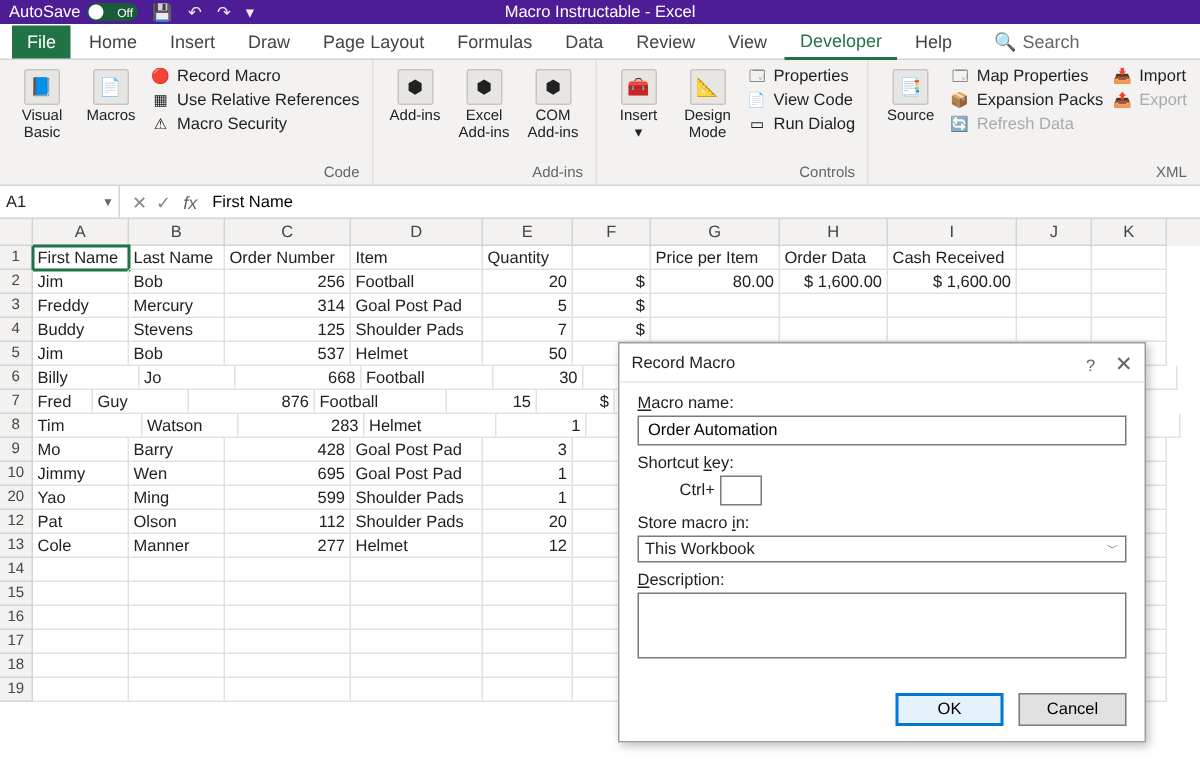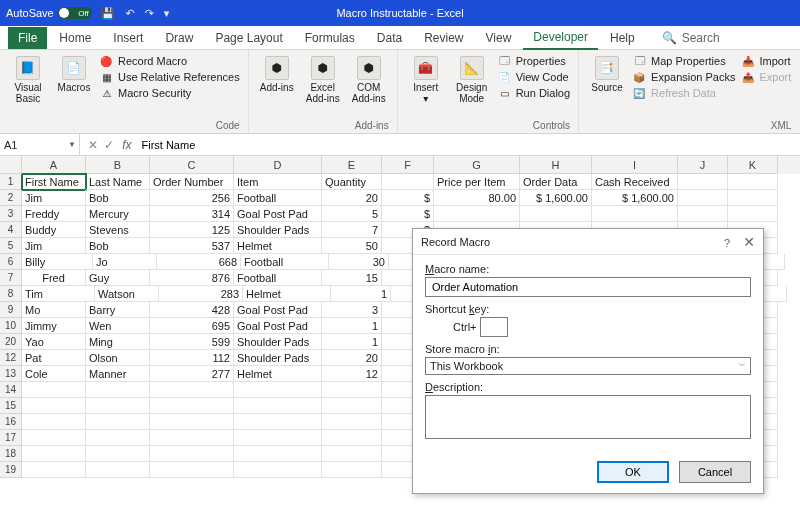--- a/index.html
+++ b/index.html
@@ -1,19 +1,19 @@
 <!DOCTYPE html>
 <html><head>
 <meta charset="utf-8">
 <style>
   * { box-sizing: border-box; margin: 0; padding: 0; }
   body { font-family: "Segoe UI", Tahoma, sans-serif; font-size: 12px; color: #222; background: #fff; width: 800px; height: 514px; overflow: hidden; position: relative; }
   
   
-  .title-bar { background: #1d4ed8; height: 26px; display: flex; align-items: center; color: #fff; font-size: 11px; position: relative; }
+  .title-bar { background: #4c1d95; height: 16px; display: flex; align-items: center; color: #fff; font-size: 11px; position: relative; }
   .title-bar .autosave { display: flex; align-items: center; gap: 4px; padding-left: 6px; }
   .toggle { display: inline-flex; align-items: center; background: #1a5c38; border-radius: 8px; width: 34px; height: 12px; position: relative; }
   .toggle .knob { width: 10px; height: 10px; background: #fff; border-radius: 50%; position: absolute; left: 1px; }
   .toggle .state { position: absolute; right: 3px; font-size: 8px; }
   .qat { display: flex; gap: 10px; margin-left: 10px; }
   .qat span { opacity: .9; }
   .title-center { position: absolute; left: 50%; transform: translateX(-50%); }
   
   
   .ribbon-tabs { height: 24px; background: #fff; display: flex; align-items: center; border-bottom: 1px solid #d4d4d4; padding-left: 8px; gap: 2px; }
@@ -329,21 +329,21 @@
         <div class="cell r" style="width: 60px;">30</div>
         <div class="cell r" style="width: 52px;">$</div>
         <div class="cell r" style="width: 86px;"></div>
         <div class="cell r" style="width: 72px;"></div>
         <div class="cell r" style="width: 86px;"></div>
         <div class="cell" style="width: 50px;"></div>
         <div class="cell" style="width: 50px;"></div>
       </div>
       <div class="row">
         <div class="row-h">7</div>
-        <div class="cell" style="width: 64px; text-align: center;">Fred</div>
+        <div class="cell" style="width: 40px;">Fred</div>
         <div class="cell" style="width: 64px;">Guy</div>
         <div class="cell r" style="width: 84px;">876</div>
         <div class="cell" style="width: 88px;">Football</div>
         <div class="cell r" style="width: 60px;">15</div>
         <div class="cell r" style="width: 52px;">$</div>
         <div class="cell r" style="width: 86px;"></div>
         <div class="cell r" style="width: 72px;"></div>
         <div class="cell r" style="width: 86px;"></div>
         <div class="cell" style="width: 50px;"></div>
         <div class="cell" style="width: 50px;"></div>

